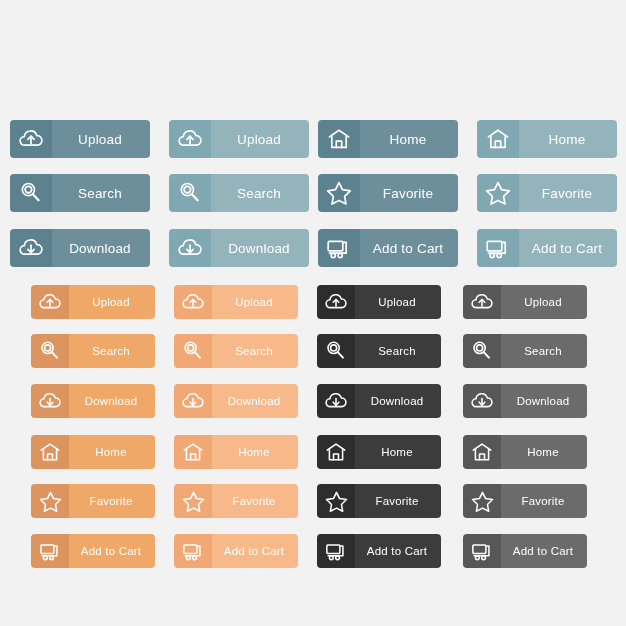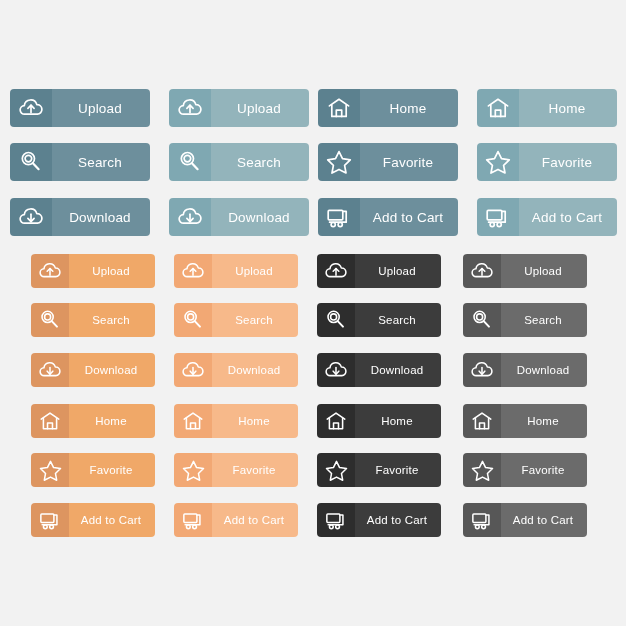--- a/index.html
+++ b/index.html
@@ -10,20 +10,21 @@
     overflow:hidden;position:relative;
   }
   #stage{position:absolute;inset:0;}
 
   
   .btn{
     position:absolute;
     display:flex;align-items:stretch;
     border-radius:4px;overflow:hidden;
     box-sizing:border-box;
+    margin-top:31px;
   }
   .btn .iconbox{
     flex:0 0 auto;
     display:flex;align-items:center;justify-content:center;
   }
   .btn .iconbox svg{display:block;}
   .btn .label{
     flex:1 1 auto;
     display:flex;align-items:center;justify-content:center;
     color:#ffffff;

